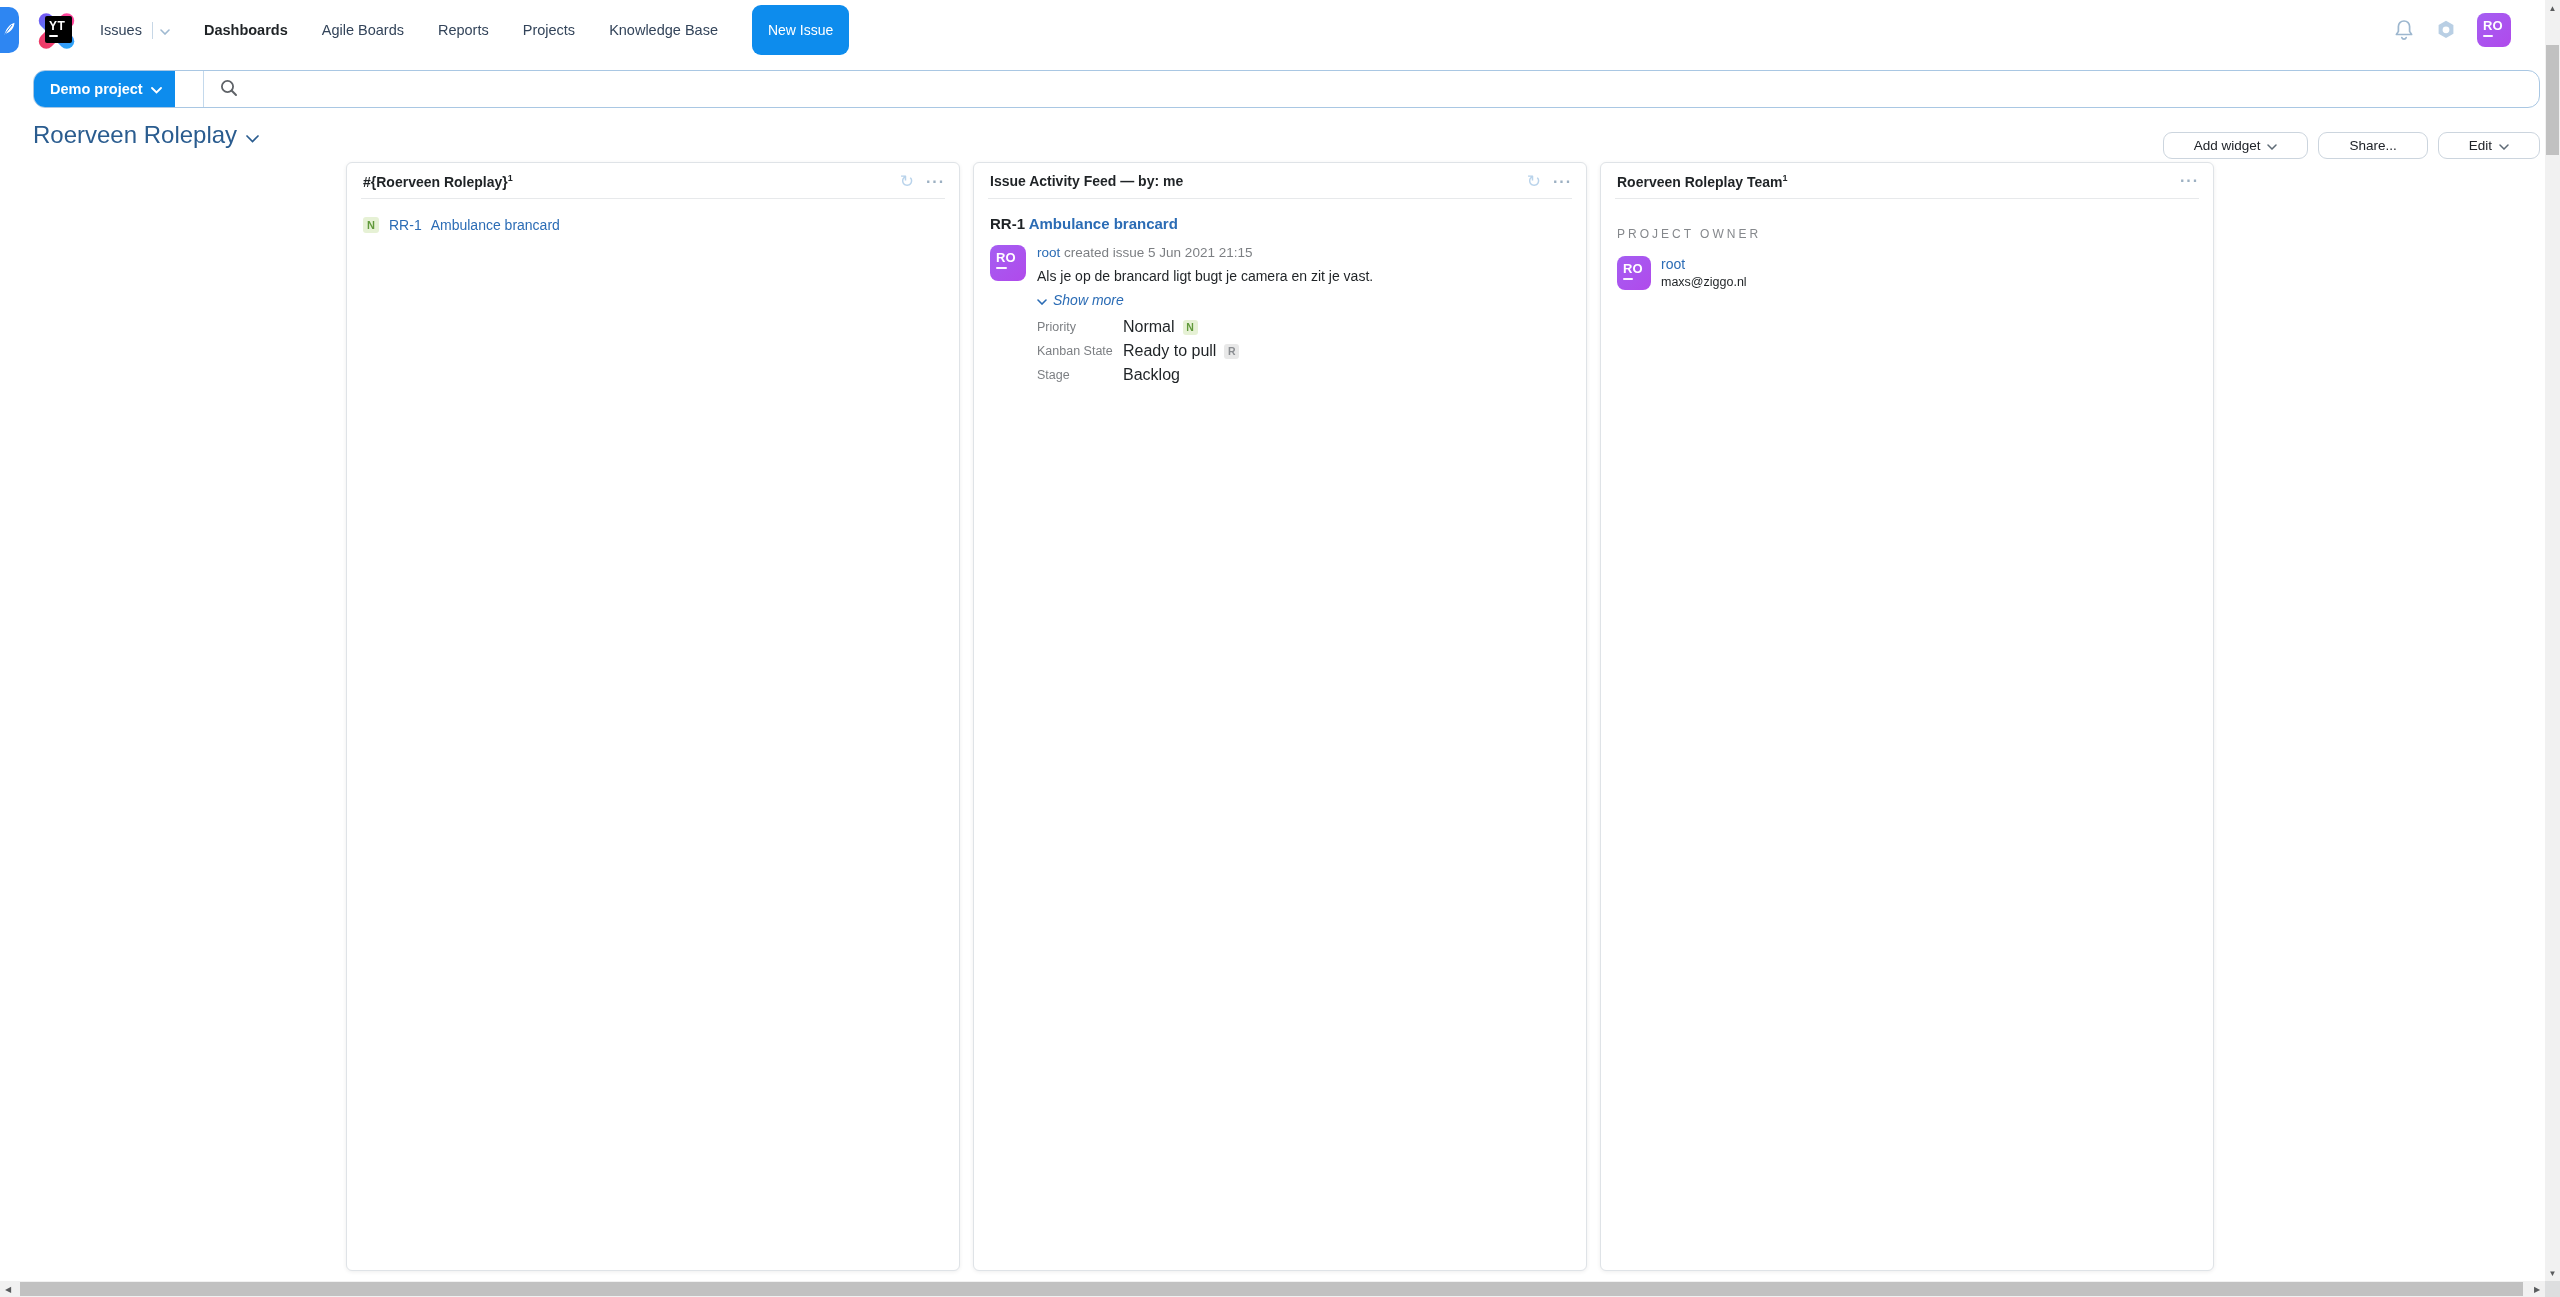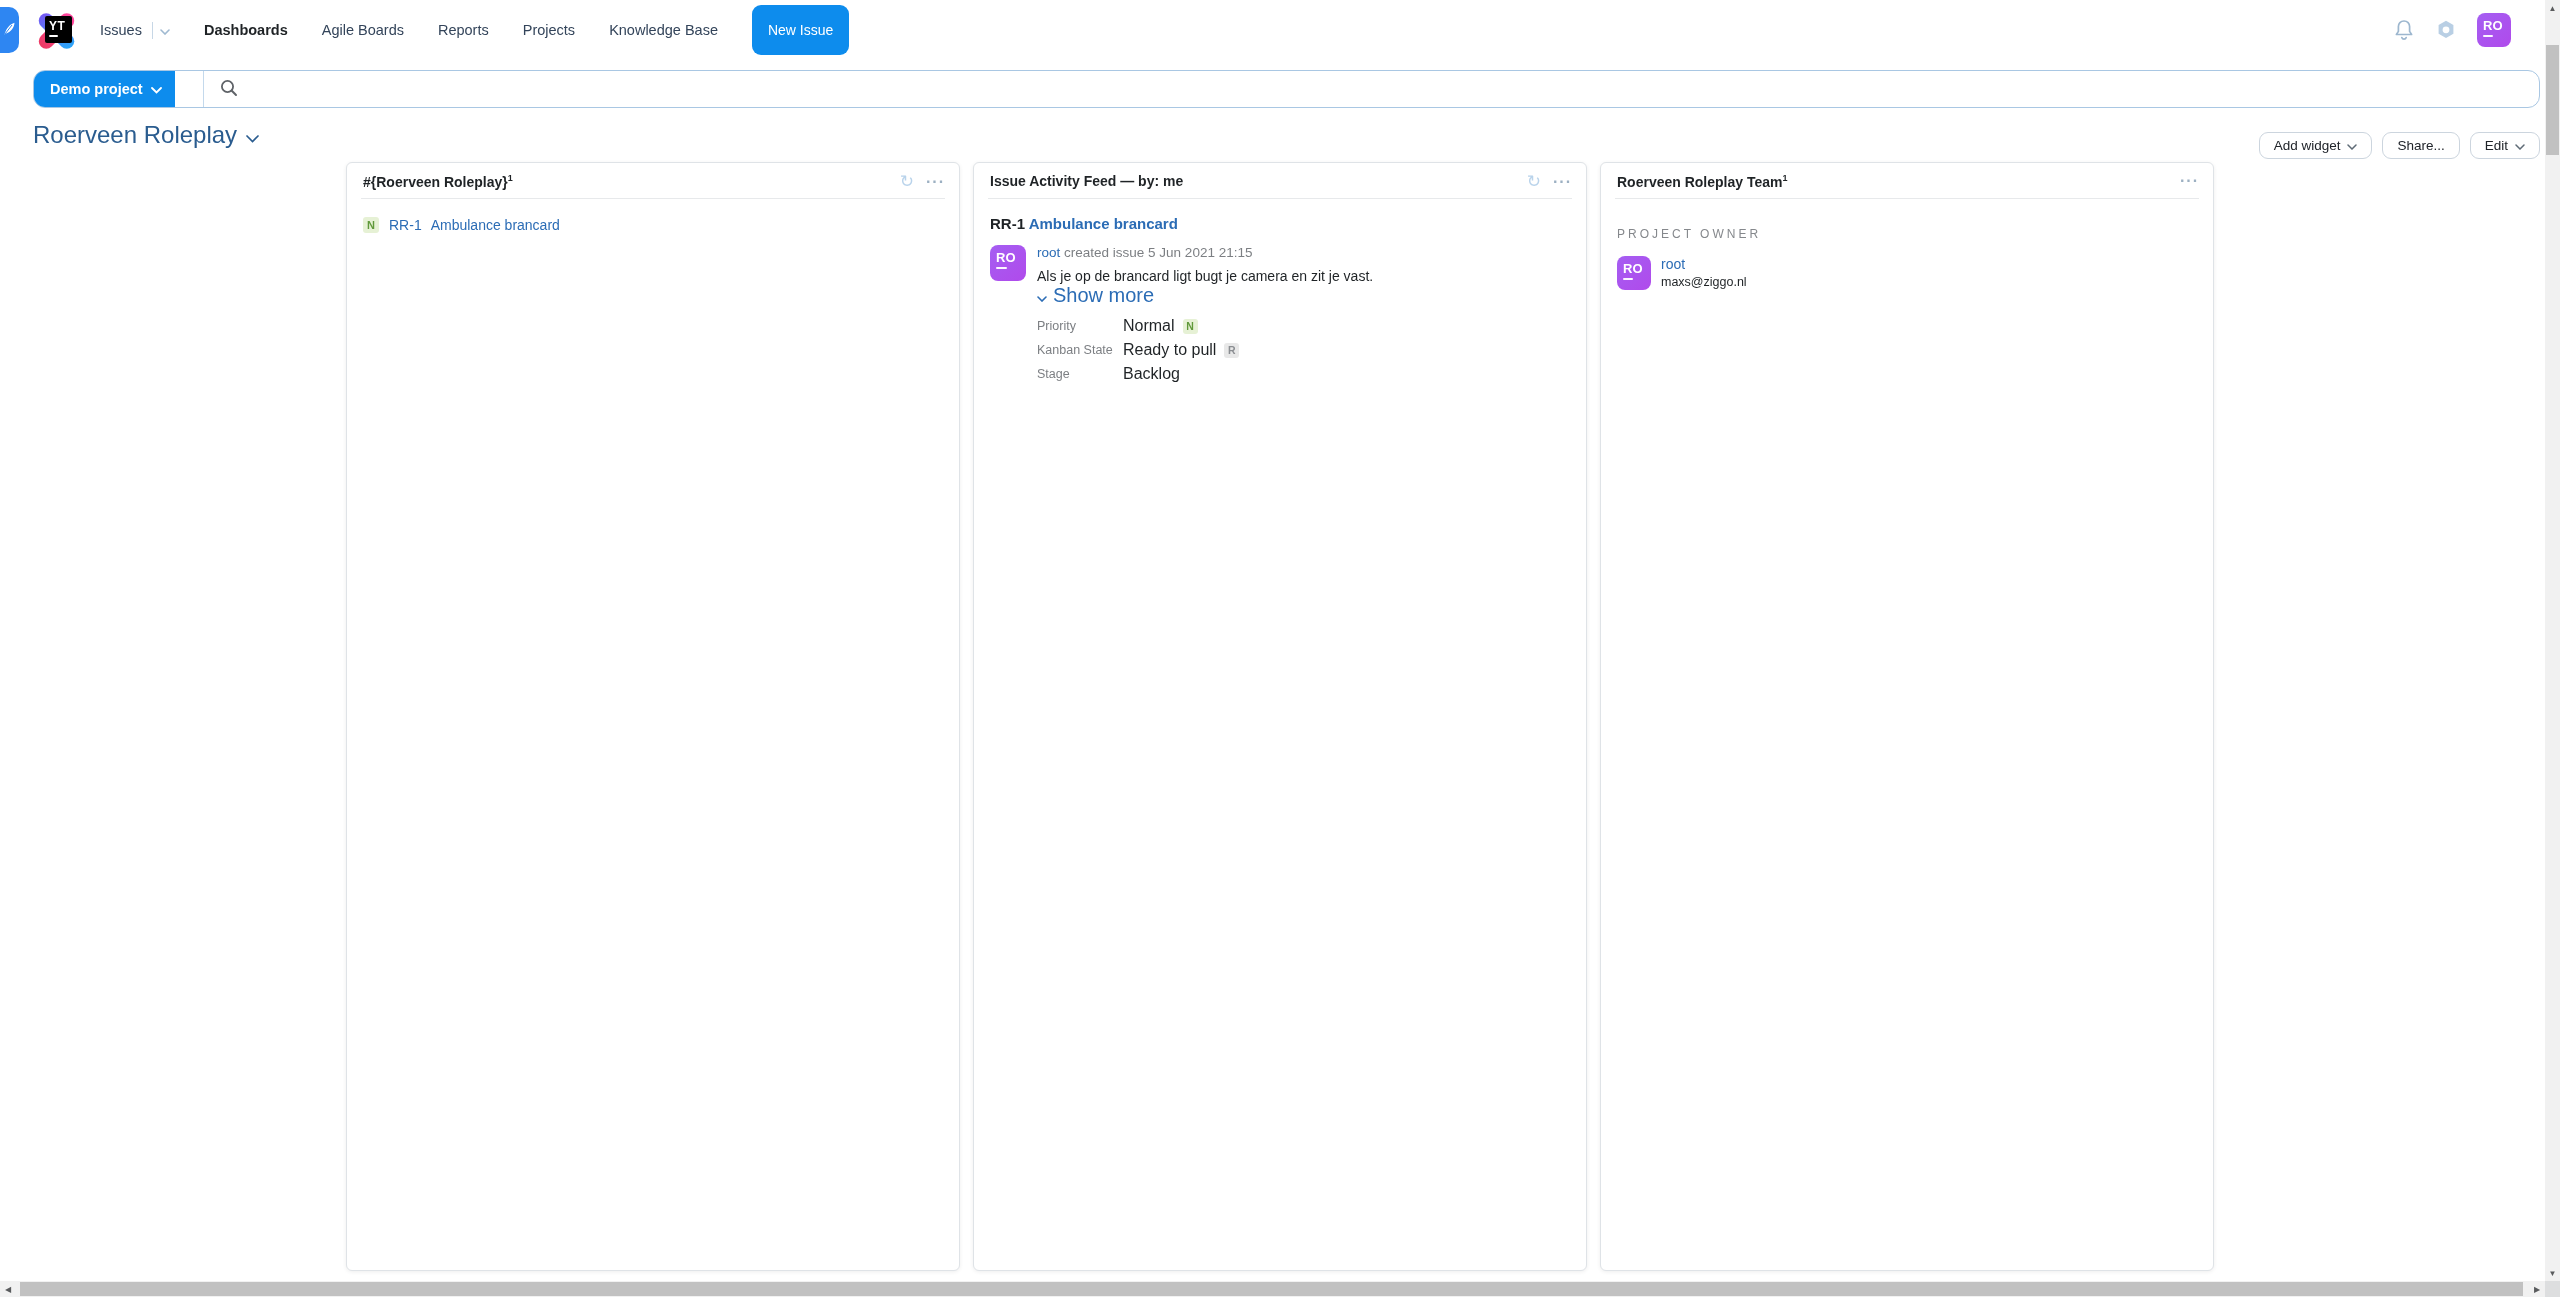--- a/index.html
+++ b/index.html
@@ -45,21 +45,21 @@
     padding:0 13px 0 16px; display:flex; align-items:center; gap:8px; border-radius:7px 0 0 7px; font-family:inherit; }
   .query-input { flex:1; border:none; outline:none; font-size:15px; padding:0 14px; font-family:inherit; color:#1f2326; }
   .query-input::placeholder { color:#7d8184; }
   .search-btn { width:52px; border:none; border-left:1px solid #c4d9ec; background:#fff; cursor:pointer;
     display:flex; align-items:center; justify-content:center; }
 
   
   .titlerow { margin-top:8px; height:38px; display:flex; align-items:center; padding:0 20px 0 33px; }
   .dash-title { font-size:24px; color:#2a5c8f; cursor:pointer; display:flex; align-items:center; gap:9px; }
   .toolbar { margin-left:auto; display:flex; gap:10px; }
-  .btn-ghost { background:#fff; border:1px solid #ccd5de; border-radius:9px; height:27px; padding:0 14px;
+  .btn-ghost { background:#fff; border:1px solid #ccd5de; border-radius:9px; height:27px; padding:0 30px;
     font-size:13.5px; color:#20242a; cursor:pointer; display:flex; align-items:center; gap:7px; font-family:inherit;margin-top:20px; }
 
   
   .board { margin-top:8px; display:flex; justify-content:center; gap:13px; }
   .card { width:614px; height:1109px; background:#fff; border:1px solid #dfe3e7; border-radius:6px;
     box-shadow:0 1px 4px rgba(0,0,0,.07); }
   .card-head { display:flex; align-items:flex-start; padding:10px 14px 8px 16px; }
   .card-title { font-size:14px; font-weight:bold; color:#1f2326; }
   .card-title sup { font-size:9px; }
   .card-icons { margin-left:auto; display:flex; align-items:center; gap:12px; }
@@ -74,21 +74,21 @@
   .badge.n15 { width:15px; height:15px; font-size:10.5px; }
   .badge.green { background:#e6f1d5; color:#60993a; }
   .badge.gray  { background:#e8e8e8; color:#8a8d91; }
   a.lnk { color:#2b6cb5; text-decoration:none; cursor:pointer; }
 
   .feed-h { font-size:15px; font-weight:bold; margin:0 0 13px 0; }
   .feed-item { display:flex; }
   .feed-content { margin-left:11px; flex:1; }
   .meta { font-size:13.5px; color:#7c7f83; }
   .feed-text { font-size:14px; color:#1f2326; margin-top:8px; }
-  .show-more { display:flex; align-items:center; gap:6px; font-size:20px; color:#2b6cb5; cursor:pointer; }
+  .show-more { margin-top:8px; display:flex; align-items:center; gap:6px; font-size:14px; color:#2b6cb5; cursor:pointer;font-style:italic; }
   .fields { margin-top:10px; }
   .frow { display:flex; align-items:center; margin-bottom:6px; }
   .flabel { width:86px; flex:0 0 86px; font-size:12.5px; color:#7c7f83; }
   .fvalue { font-size:16px; color:#1f2326; }
   .frow .badge { margin-left:8px; }
 
   .sect-label { font-size:12px; color:#85888c; letter-spacing:3px; margin-top:12px; }
   .person { display:flex; margin-top:15px; }
   .person .col { margin-left:10px; }
   .person .name { font-size:14px; }

